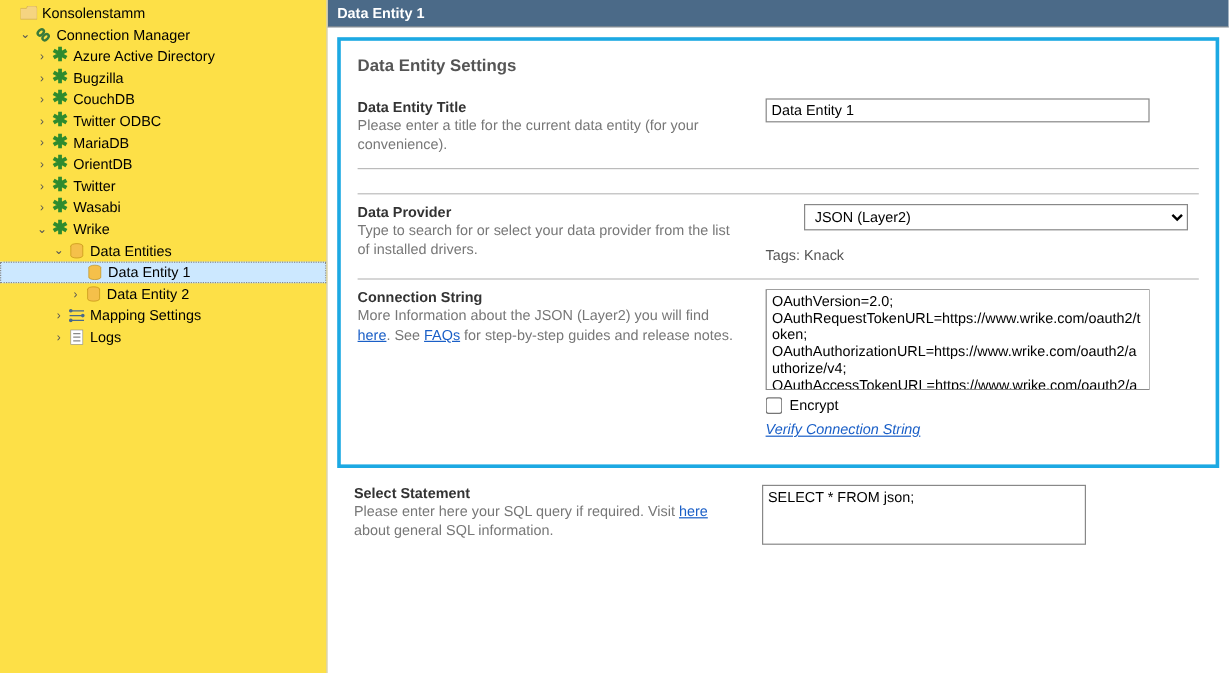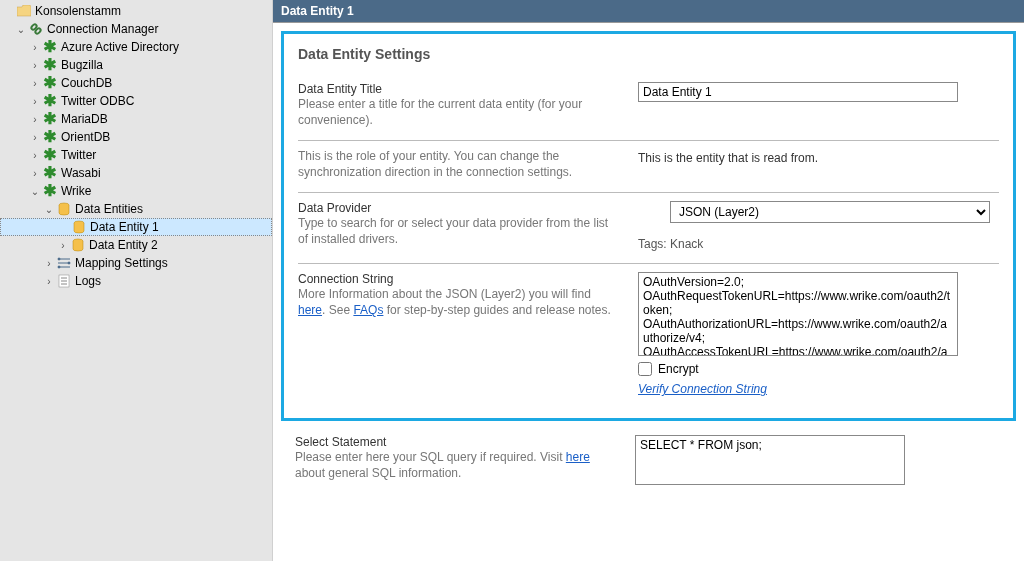--- a/index.html
+++ b/index.html
@@ -1,37 +1,37 @@
 <!DOCTYPE html>
 <html><head>
 <meta charset="utf-8">
 <style>
 * { margin: 0; padding: 0; box-sizing: border-box; font-family: "Segoe UI", Tahoma, sans-serif; font-size: 12px; }
 body { display: flex; width: 1024px; height: 561px; background: #fff; overflow: hidden; }
-.sidebar { width: 273px; border-right: 1px solid #d0d0d0; background: #e5e5e5; padding: 2px 0; overflow-y: auto; }
+.sidebar { width: 273px; border-right: 1px solid #d0d0d0; background: #fde047; padding: 2px 0; overflow-y: auto; }
 .tree-node { display: flex; align-items: center; height: 18px; padding: 0 2px; cursor: pointer; white-space: nowrap; }
 .tree-node.selected { background: #cce8ff; border: 1px dotted #888; }
 .expander { width: 14px; height: 14px; display: inline-flex; align-items: center; justify-content: center; color: #555; font-size: 10px; }
 .node-icon { width: 16px; height: 16px; display: inline-flex; align-items: center; justify-content: center; margin-right: 3px; }
 .node-label { color: #000; }
 .folder-icon svg { width: 14px; height: 12px; }
 .chain-icon svg { width: 14px; height: 14px; }
 .asterisk-icon { color: #2e8b2e; font-size: 16px; font-weight: bold; line-height: 1; }
 .db-icon svg { width: 12px; height: 14px; }
 .mapping-icon svg { width: 14px; height: 12px; }
 .logs-icon svg { width: 12px; height: 14px; }
 .main { flex: 1; display: flex; flex-direction: column; overflow: hidden; }
 .header-bar { background: #4b6a88; color: #fff; padding: 4px 8px; font-weight: bold; border-bottom: 1px solid #999; }
 .content { flex: 1; overflow-y: auto; padding: 8px; background: #fff; }
 .highlight-box { border: 3px solid #1ca9e3; padding: 12px 14px 10px 14px; margin-bottom: 4px; }
 .section-title { font-weight: bold; font-size: 14px; color: #555; margin-bottom: 12px; }
 .field-row { display: flex; border-bottom: 1px solid #bbb; padding: 8px 0 12px 0; }
 .field-row.no-border { border-bottom: none; }
 .field-left { width: 340px; padding-right: 20px; }
-.field-label { font-weight: normal; color: #333; margin-bottom: 1px; }
+.field-label { font-weight: bold; color: #333; margin-bottom: 1px; }
 .field-desc { color: #777; line-height: 1.3; }
 .field-desc a { color: #1a5fc7; text-decoration: underline; }
 .field-right { flex: 1; display: flex; flex-direction: column; gap: 6px; }
 .text-input { width: 320px; padding: 2px 4px; border: 1px solid #888; font-size: 12px; }
 .static-text { color: #333; padding: 2px 0; }
 .select-input { width: 320px; padding: 2px 4px; border: 1px solid #888; background: #fff; font-size: 12px; margin-left: 32px; }
 .tags-text { color: #555; margin-top: 8px; }
 .conn-textarea { width: 320px; height: 84px; padding: 2px 4px; border: 1px solid #888; font-family: "Segoe UI", Tahoma, sans-serif; font-size: 12px; resize: none; overflow-y: scroll; }
 .checkbox-row { display: flex; align-items: flex-end; gap: 6px; }
 .checkbox-row input { width: 14px; height: 14px; }
@@ -183,24 +183,20 @@
           <div class="field-label">Data Entity Title</div>
           <div class="field-desc">Please enter a title for the current data entity (for your convenience).</div>
         </div>
         <div class="field-right">
           <input class="text-input" value="Data Entity 1" style="">
         </div>
       </div>
 
       <div class="field-row">
         <div class="field-left">
-          <div class="field-desc">This is the role of your entity. You can change the synchronization direction in the connection settings.</div>
-        </div>
-        <div class="field-right">
-          <div class="static-text">This is the entity that is read from.</div>
         </div>
       </div>
 
       <div class="field-row">
         <div class="field-left">
           <div class="field-label">Data Provider</div>
           <div class="field-desc">Type to search for or select your data provider from the list of installed drivers.</div>
         </div>
         <div class="field-right">
           <select class="select-input">

